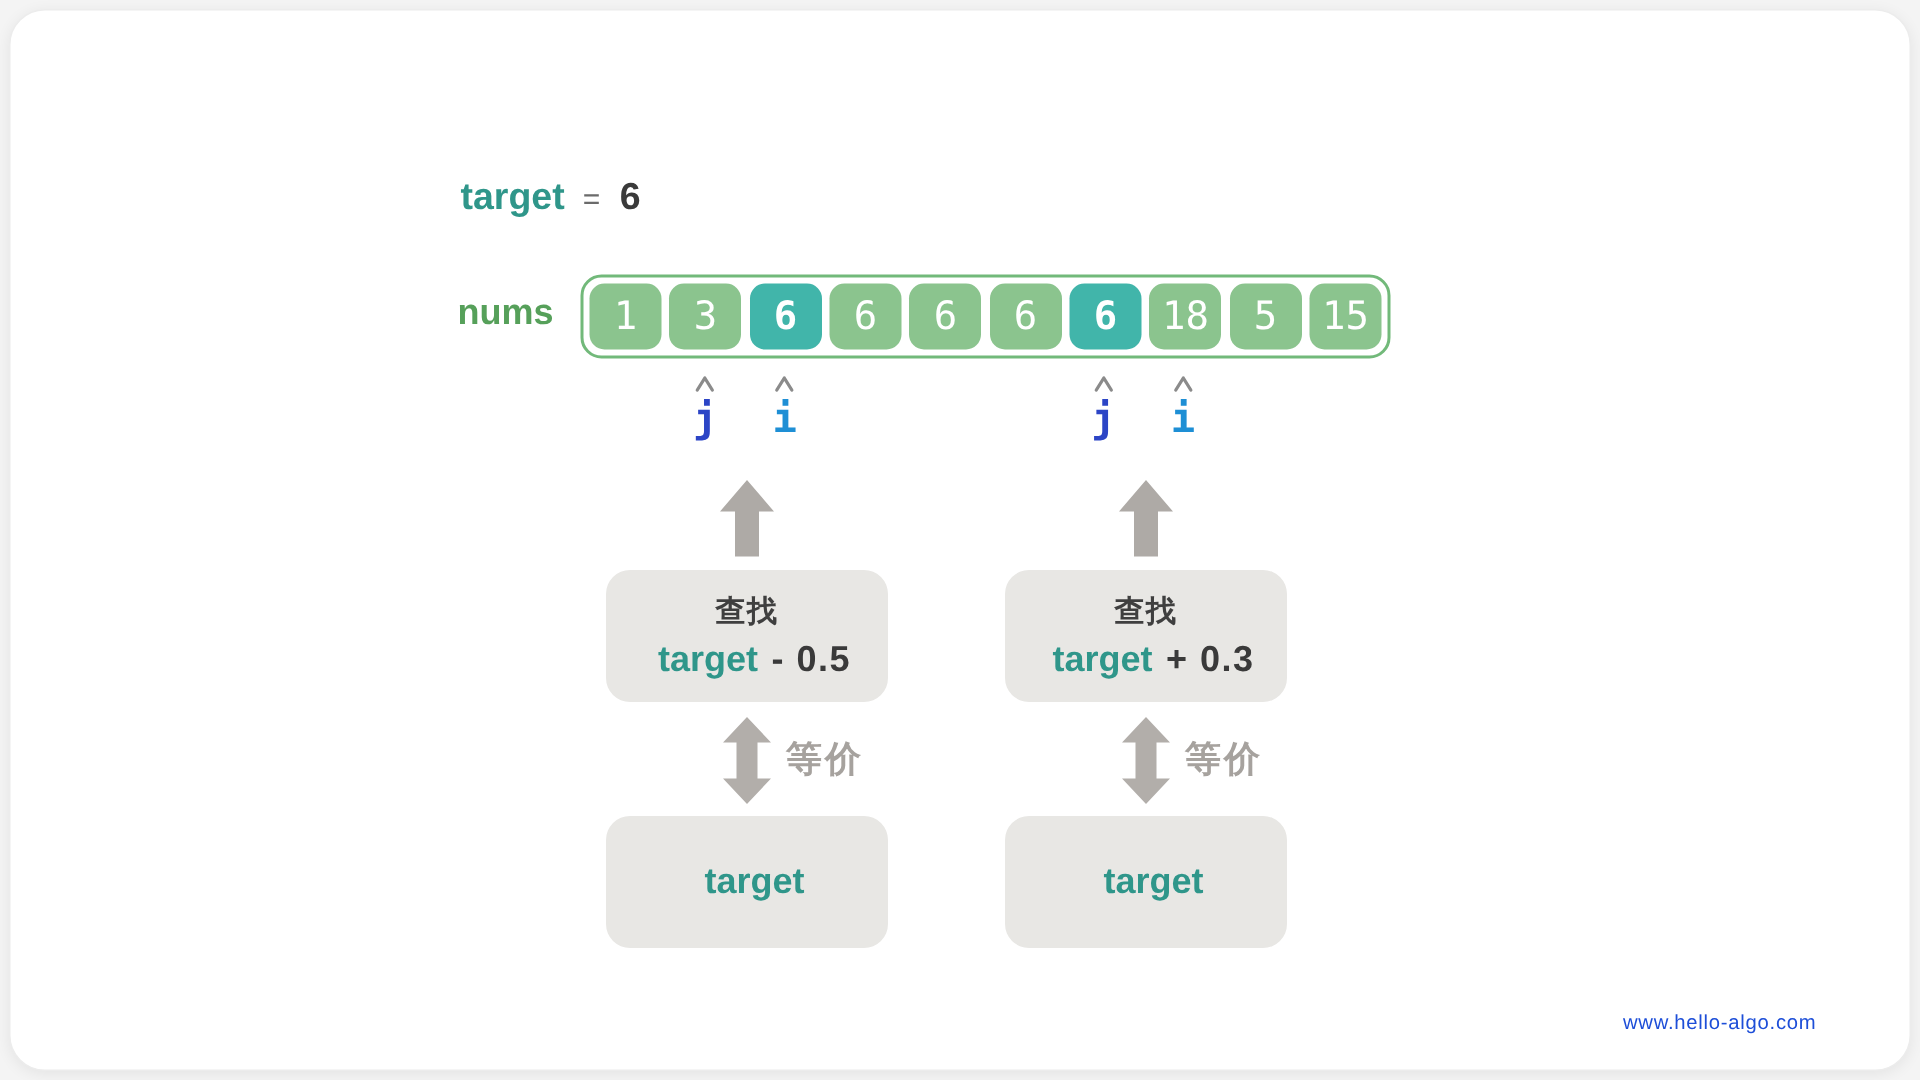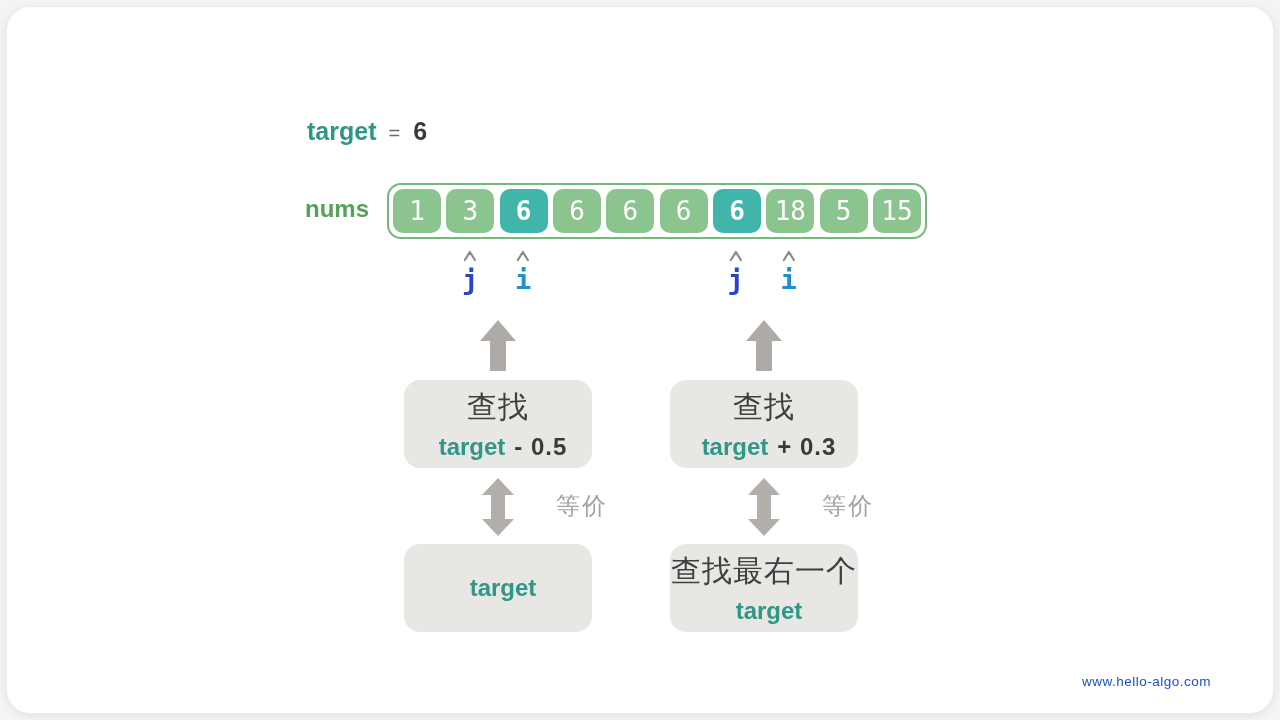--- a/index.html
+++ b/index.html
@@ -62,29 +62,29 @@
   .gbox {
     position: absolute; width: 188px; height: 88px;
     background: #e8e7e4; border-radius: 16px;
     display: flex; flex-direction: column; align-items: center; justify-content: center;
     gap: 5px;
   }
   .gbox.upper { top: 373px; }
   .gbox.lower { top: 537px; }
   .gbox.bl { left: 397px; }  .gbox.br { left: 663px; }
 
-  .cjk-line { font-size: 30px; color: #3f3f3f; letter-spacing: 1px; }
+  .cjk-line { font-size: 20px; color: #3f3f3f; letter-spacing: 1px; font-weight: bold; }
   .expr-line { font-size: 24px; display: flex; align-items: baseline; }
   .expr-line .op { margin-left: 9px; letter-spacing: 1px; }
 
   .equiv-arrow { position: absolute; top: 471px; }
   .equiv-arrow.bl { left: 473px; }  .equiv-arrow.br { left: 739px; }
   .equiv-label {
-    position: absolute; top: 483px; font-size: 24px; font-weight: normal;
-    color: #a6a29e; letter-spacing: 2px; margin-left: 32px;
+    position: absolute; top: 483px; font-size: 24px; font-weight: bold;
+    color: #a6a29e; letter-spacing: 2px;
   }
   .equiv-label.bl { left: 517px; }  .equiv-label.br { left: 783px; }
 
   .watermark {
     position: absolute; right: 62px; bottom: 24px;
     font-size: 13.5px; color: #1d4ed8; letter-spacing: 0.5px;
   }
 </style>
 </head>
 <body>
@@ -139,21 +139,20 @@
     <div class="expr-line mono">
       <span class="teal">target</span>
       <span class="op dark">+ 0.3</span>
     </div>
   </div>
   <svg class="equiv-arrow br" width="36" height="58" viewBox="0 0 36 58">
     <polygon points="18,0 34,17 25,17 25,41 34,41 18,58 2,41 11,41 11,17 2,17" fill="#b2aeaa"></polygon>
   </svg>
   <div class="equiv-label br">等价</div>
   <div class="gbox lower br">
-    <div class="cjk-line">查找最右一个</div>
     <div class="expr-line mono">
       <span class="teal">target</span>
     </div>
   </div>
 
   <div class="watermark mono">www.hello-algo.com</div>
 
 <div class="pointer" style="left: 463.1px;">
       <svg width="16" height="12" viewBox="0 0 16 12">
         <polyline points="3,10 8,2 13,10" fill="none" stroke="#8b8b8b" stroke-width="2.2" stroke-linecap="round" stroke-linejoin="round"></polyline>

